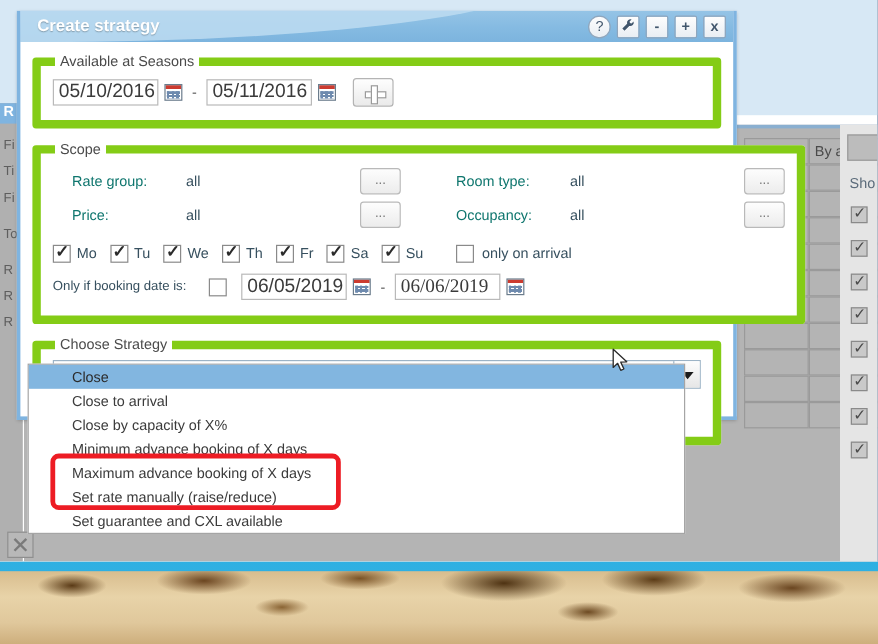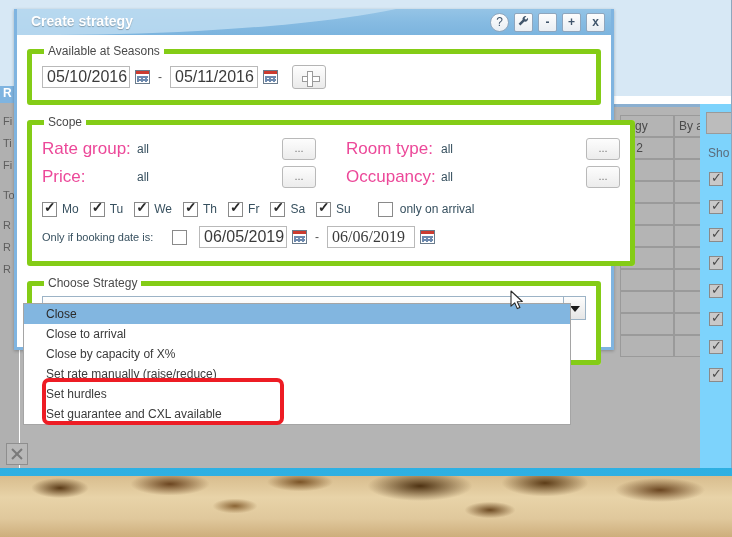--- a/index.html
+++ b/index.html
@@ -70,21 +70,21 @@
     background: #b4b4b4;
     border-top: 3px solid #8aafd0;
   }
   .bgt-hdr { position: absolute; top: 8px; height: 22px; color: #4a4a4a; font-size: 12px;
              background: #b4b4b4; border: 1px solid #9a9a9a; line-height: 21px; padding-left: 4px; }
   .bgt-cell { position: absolute; height: 22px; background: #b4b4b4; border: 1px solid #9a9a9a;
               color: #4a4a4a; font-size: 12px; line-height: 21px; padding-left: 4px; }
 
   #bg-rightpanel {
     position: absolute; left: 700px; top: 104px; width: 32px; height: 364px;
-    background: #7dd3fc;
+    background: #e5e5e5;
   }
   #bg-rightpanel .boxtop {
     position: absolute; left: 6px; top: 8px; width: 40px; height: 22px;
     background: #bcbcbc; border: 1px solid #9a9a9a;
   }
   #bg-rightpanel .shlabel {
     position: absolute; left: 8px; top: 42px; font-size: 12px; color: #5b6b7a;
   }
   .bg-check {
     position: absolute; left: 9px; width: 14px; height: 14px;
@@ -136,21 +136,21 @@
     background: linear-gradient(to bottom, #fdfdfd, #e9eef3);
     border: 1px solid #8fa6bd; border-radius: 2px;
     font-size: 12px; color: #41566c; line-height: 17px; text-align: center;
     cursor: pointer; font-weight: bold;
   }
   .tbtn.round { border-radius: 50%; font-weight: normal; }
 
   #dialog-body { position: relative; padding: 9px 10px 0 10px; }
 
   fieldset.grp {
-    border: 5px solid #84cc16; border-radius: 3px;
+    border: 7px solid #84cc16; border-radius: 3px;
     margin: 0 0 10px 0; padding: 6px 10px 10px 10px;
     position: relative; background: #fff;
   }
   fieldset.grp > legend {
     font-size: 12px; color: #4a4a4a; padding: 0 4px; margin-left: 2px;
   }
 
   .txtin {
     height: 22px; border: 1px solid #b9b9b9; background: #fff;
     font-size: 16px; color: #3b3b3b; padding: 0 4px; line-height: 20px;
@@ -181,21 +181,21 @@
     position: relative; cursor: pointer;
   }
   .plusbtn::before, .plusbtn::after {
     content: ""; position: absolute; background: #ffffff;
     border: 1px solid #9a9a9a;
   }
   .plusbtn::before { left: 9px; top: 10px; width: 16px; height: 4px; }
   .plusbtn::after  { left: 14px; top: 5px; width: 4px; height: 14px; }
 
   .scope-row { display: flex; align-items: center; height: 28px; }
-  .scope-label { width: 95px; font-size: 17px; color: #ec4899; }
+  .scope-label { width: 95px; font-size: 12px; color: #0f766e; margin-left: 16px; }
   .scope-val { width: 145px; font-size: 12px; color: #37505f; }
   .ellip-btn {
     width: 34px; height: 22px;
     background: linear-gradient(to bottom, #fdfdfd, #ececec);
     border: 1px solid #b9b9b9; border-radius: 3px;
     font-size: 11px; color: #777; text-align: center; line-height: 19px;
     cursor: pointer;
   }
   .scope-gap { width: 30px; }
 
@@ -236,21 +236,21 @@
     border-top: 6px solid #1b1b1b;
   }
 
   #dropdown {
     position: absolute; left: 23px; top: 303px; width: 548px;
     background: #ffffff; border: 1px solid #a5a5a5;
     z-index: 50; padding: 0;
   }
   .opt {
     height: 20px; line-height: 20px;
-    font-size: 12px; color: #3b3b3b; padding-left: 22px; cursor: pointer;
+    font-size: 12px; color: #3b3b3b; padding-left: 36px; cursor: pointer;
     white-space: nowrap;
   }
   .opt.sel { background: #82b6e0; color: #2b2b2b; }
 
   #red-box {
     position: absolute; left: 42px; top: 378px;
     width: 242px; height: 47px;
     border: 4px solid #ed1c24; border-radius: 7px;
     z-index: 60; pointer-events: none;
   }
@@ -433,22 +433,23 @@
         </div>
       </fieldset>
 
     </div>
   </div>
 
   <div id="dropdown">
     <div class="opt sel">Close</div>
     <div class="opt">Close to arrival</div>
     <div class="opt">Close by capacity of X%</div>
+    <div class="opt">Minimum advance booking of X days</div>
+    <div class="opt">Maximum advance booking of X days</div>
     <div class="opt">Set rate manually (raise/reduce)</div>
-    <div class="opt">Set hurdles</div>
     <div class="opt">Set guarantee and CXL available</div>
   </div>
 
   <div id="red-box"></div>
 
   <div id="cursor">
     <svg width="16" height="22" viewBox="0 0 16 22">
       <path d="M1 1 L1 16.2 L4.7 12.8 L7.3 18.6 L9.9 17.4 L7.3 11.8 L12.3 11.5 Z" fill="#ffffff" stroke="#2b2b2b" stroke-width="1.1" stroke-linejoin="round"></path>
     </svg>
   </div>

